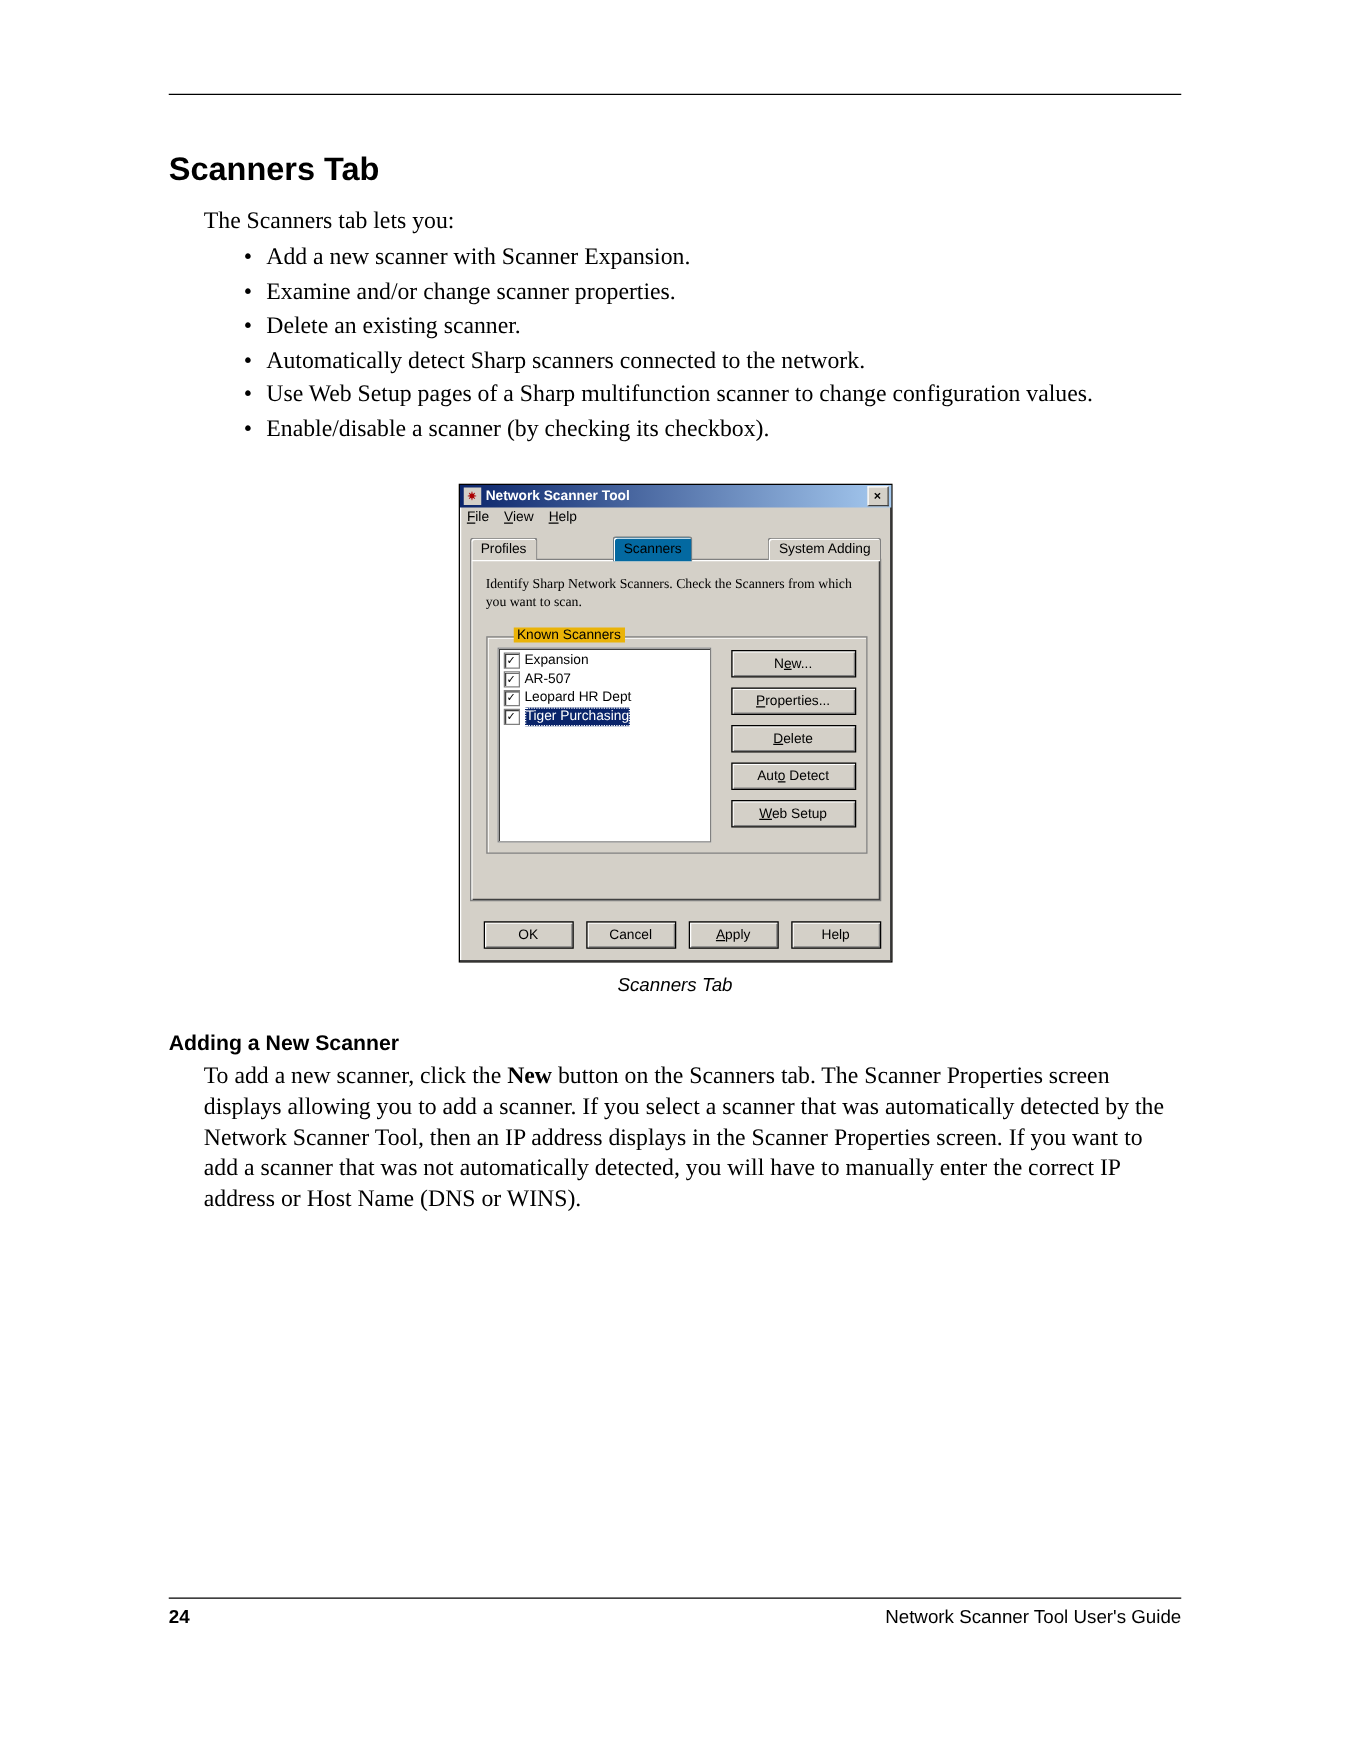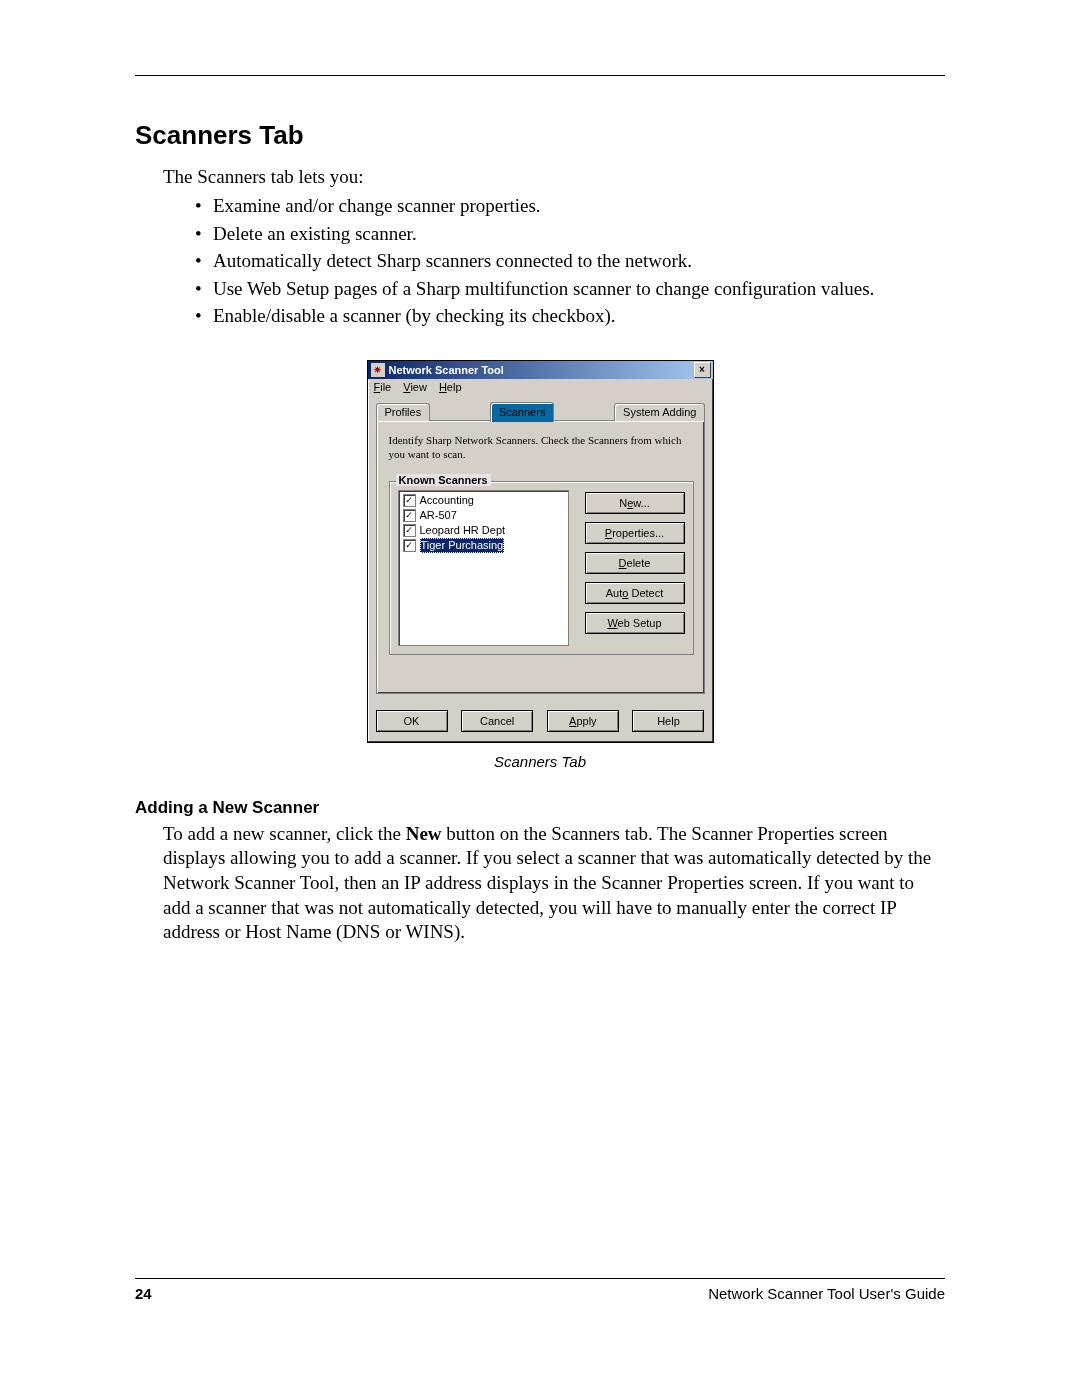--- a/index.html
+++ b/index.html
@@ -185,25 +185,24 @@
   .groupbox {
     border: 1px solid #808080;
     box-shadow: inset 1px 1px 0 #fff;
     padding: 8px 8px 8px 8px;
     position: relative;
     display: flex;
     gap: 8px;
   }
   .groupbox-label {
     position: absolute;
-    top: -8px; left: 6px;
-    background: #e5e5e5;
+    top: -8px; left: 21px;
+    background: #eab308;
     padding: 0 3px;
     font-size: 11px;
-    font-weight: bold;
   }
   .listbox {
     width: 165px;
     height: 150px;
     background: #fff;
     border: 1px solid #808080;
     box-shadow: inset 1px 1px 0 #404040;
     padding: 2px;
     overflow: hidden;
   }
@@ -248,40 +247,41 @@
     font-family: Liberation Sans, sans-serif;
     font-size: 11px;
     text-align: center;
     cursor: default;
     align-self: flex-end;
     line-height: 20px;
     padding: 0;
   }
   .dlg-bottom {
     display: flex;
-    justify-content: space-between;
+    justify-content: flex-end;
     gap: 10px;
     padding: 8px 8px 10px 8px;
   }
   .dlg-bottom .winbtn {
     width: 72px;
     align-self: auto;
   }
   .u { text-decoration: underline; }
 </style>
 </head>
 <body>
 <div class="page">
 
   <div class="hr-top"></div>
 
   <div class="content">
     <h2 class="section-title">Scanners Tab</h2>
     <div class="intro">The Scanners tab lets you:</div>
     <ul class="bullets">
+      <li>Add a new scanner with Scanner Expansion.</li>
       <li>Examine and/or change scanner properties.</li>
       <li>Delete an existing scanner.</li>
       <li>Automatically detect Sharp scanners connected to the network.</li>
       <li>Use Web Setup pages of a Sharp multifunction scanner to change configuration values.</li>
       <li>Enable/disable a scanner (by checking its checkbox).</li>
     </ul>
 
     <div class="screenshot-wrap">
       <div class="dlg">
         <div class="dlg-title">
@@ -300,21 +300,21 @@
             <div class="tab active">Scanners</div>
             <div class="tab">System Adding</div>
           </div>
           <div class="tab-pane">
             <div class="instr">Identify Sharp Network Scanners. Check the Scanners from which you want to scan.</div>
             <div class="groupbox">
               <div class="groupbox-label">Known Scanners</div>
               <div class="listbox">
                 <div class="listitem">
                   <span class="chk">✓</span>
-                  <span class="lbl">Accounting</span>
+                  <span class="lbl">Expansion</span>
                 </div>
                 <div class="listitem">
                   <span class="chk">✓</span>
                   <span class="lbl">AR-507</span>
                 </div>
                 <div class="listitem">
                   <span class="chk">✓</span>
                   <span class="lbl">Leopard HR Dept</span>
                 </div>
                 <div class="listitem selected">

